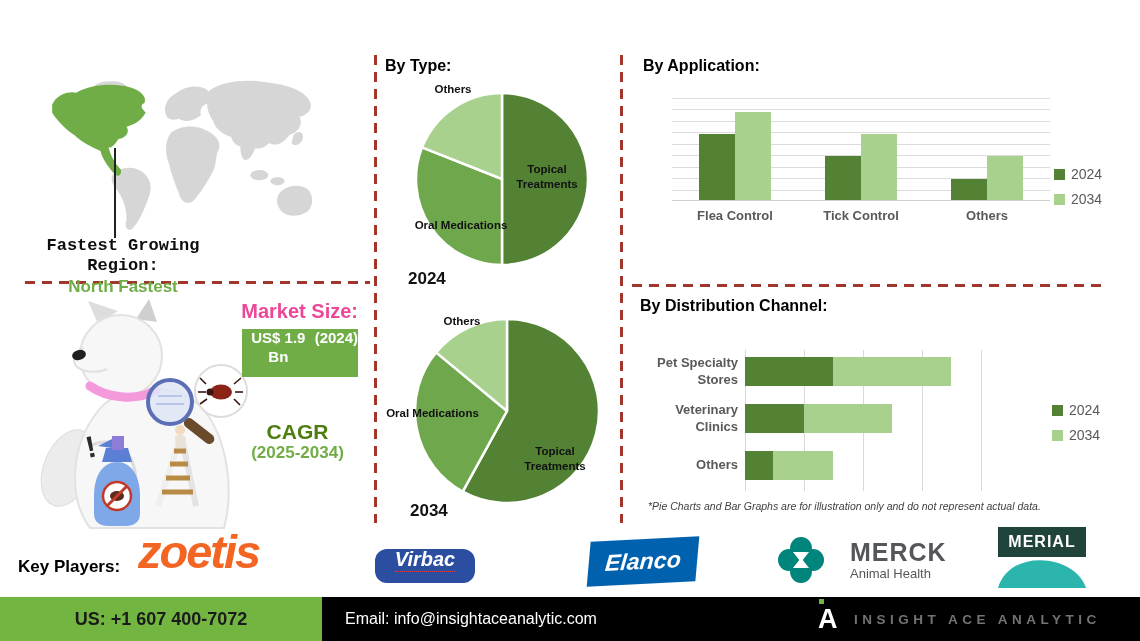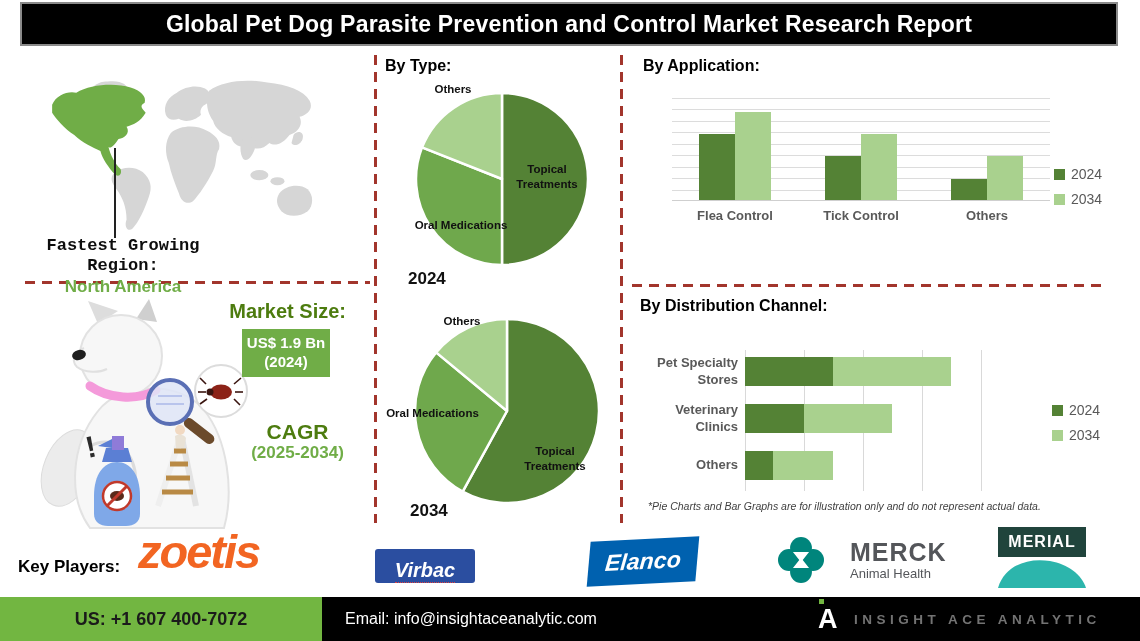--- a/index.html
+++ b/index.html
@@ -20,24 +20,24 @@
 
   
   .map-wrap{position:absolute;left:30px;top:74px;width:342px;height:160px;}
   .map-pointer{position:absolute;left:114px;top:148px;width:2px;height:90px;background:#222;}
   .region-block{position:absolute;left:8px;top:236px;width:230px;text-align:center;line-height:1.2;}
   .region-block .lbl{font-size:17px;font-weight:bold;color:#0d0d0d;font-family:Liberation Mono, monospace;}
   .region-block .val{font-size:17px;font-weight:bold;color:var(--accent,#70ad47);}
 
   .dog-wrap{position:absolute;left:28px;top:296px;width:232px;height:238px;}
 
-  .ms-label{position:absolute;left:228px;top:300px;width:118px;text-align:right;
-            font-size:20px;font-weight:bold;color:#4d7c0f;}
-  .ms-badge{position:absolute;left:242px;top:329px;width:88px;height:48px;background:var(--accent,#70ad47);
-            color:#fff;font-weight:bold;font-size:15px;text-align:center;display:flex;flex-direction:column;
+  .ms-label{position:absolute;left:240px;top:300px;width:118px;text-align:right;
+            font-size:20px;font-weight:bold;color:#ec4899;}
+  .ms-badge{position:absolute;left:242px;top:329px;width:116px;height:48px;background:var(--accent,#70ad47);
+            color:#fff;font-weight:bold;font-size:15px;text-align:center;display:flex;flex-direction:row;
             justify-content:center;line-height:1.25;}
   .cagr-label{position:absolute;left:242px;top:420px;width:111px;text-align:center;
               font-size:21px;font-weight:bold;color:#4d7c0f;}
   .cagr-period{position:absolute;left:236px;top:443px;width:123px;text-align:center;
                font-size:17px;font-weight:bold;color:var(--accent,#70ad47);}
   .cagr-badge{position:absolute;left:242px;top:466px;width:111px;height:29px;background:var(--accent,#70ad47);
               color:#fff;font-weight:bold;font-size:18px;text-align:center;line-height:29px;}
 
   
   .sec-title{position:absolute;font-size:16px;font-weight:bold;color:#000;}
@@ -72,21 +72,21 @@
   .seg{height:100%;}
 
   .footnote{position:absolute;left:648px;top:500px;width:462px;font-size:10.5px;font-style:italic;
             color:#3f3f3f;}
 
   
   .kp-label{position:absolute;left:18px;top:557px;font-size:17px;font-weight:bold;color:#000;}
   .logo-zoetis{position:absolute;left:138px;top:524px;font-size:47px;font-weight:bold;font-style:italic;
                letter-spacing:-2px;color:var(--zoetis,#f26522);}
   .logo-virbac{position:absolute;left:375px;top:549px;width:100px;height:34px;background:var(--virbac,#2b4ea0);
-               border-radius:3px;display:flex;flex-direction:column;align-items:center;justify-content:flex-end;}
+               border-radius:12px;display:flex;flex-direction:column;align-items:center;justify-content:flex-start;}
   .logo-virbac .t{color:#fff;font-size:20px;font-weight:bold;font-style:italic;line-height:1;
                   border-bottom:1px dotted #e04040;padding-bottom:2px;}
   .logo-elanco{position:absolute;left:589px;top:539px;width:108px;height:45px;background:var(--elanco,#0061af);
                transform:skewX(-8deg) rotate(-3deg);display:flex;align-items:center;justify-content:center;}
   .logo-elanco .t{color:#fff;font-size:23px;font-weight:bold;font-style:italic;}
   .logo-merck{position:absolute;left:778px;top:537px;display:flex;align-items:center;gap:26px;}
   .logo-merck .col .m{font-size:25px;font-weight:bold;color:#54565a;letter-spacing:1px;line-height:1.05;}
   .logo-merck .col .s{font-size:13px;color:#54565a;}
   .logo-merial{position:absolute;left:998px;top:527px;width:88px;}
   .logo-merial .hd{height:30px;background:var(--merialdark,#20443c);color:#fff;font-weight:bold;
@@ -102,23 +102,20 @@
   .brand-a{position:relative;width:24px;height:30px;color:#fff;font-size:27px;font-weight:bold;line-height:30px;}
   .brand-a::before{content:"";position:absolute;left:1px;top:-5px;width:5px;height:5px;
                    background:var(--fgreen,#72b641);}
   .brand-name{color:#737373;font-size:13.5px;font-weight:bold;letter-spacing:4.5px;white-space:nowrap;}
 </style>
 </head>
 <body>
 
 <div class="canvas">
 
-  <div class="title-bar">
-    <span>Global Pet Dog Parasite Prevention and Control Market Research Report</span>
-  </div>
 
   <div class="dash-h" style="left:25px;top:281px;width:345px;"></div>
   <div class="dash-v" style="left:374px;top:55px;height:468px;"></div>
   <div class="dash-v" style="left:620px;top:55px;height:468px;"></div>
   <div class="dash-h" style="left:632px;top:284px;width:476px;"></div>
 
   <div class="map-wrap">
     <svg viewBox="0 0 340 158" width="342" height="160">
       <g fill="var(--mapgray,#d6d6d6)" stroke="none">
         <path d="M60 22 C58 13 67 7 77 7 C89 5 99 10 96 16 C92 22 84 20 80 25 C72 29 63 29 60 22 Z"></path>
@@ -132,21 +129,21 @@
         <ellipse cx="246" cy="106" rx="7" ry="4"></ellipse>
         <path d="M248 118 C254 110 268 108 276 114 C282 120 282 130 276 136 C268 142 256 142 250 136 C245 130 244 124 248 118 Z"></path>
       </g>
       <path fill="var(--accent,#70ad47)" d="M22 30 C26 20 38 16 46 18 C60 10 84 8 100 13 C110 16 116 22 114 28 C108 31 112 34 115 38 C110 47 102 50 96 52 C100 58 94 64 88 64 C84 70 80 74 78 72 C80 80 84 88 90 94 C92 99 88 103 84 99 C78 92 72 84 70 76 C62 72 52 68 44 60 C34 54 26 44 22 38 Z"></path>
     </svg>
   </div>
   <div class="map-pointer"></div>
 
   <div class="region-block">
     <div class="lbl">Fastest Growing Region:</div>
-    <div class="val">North America</div>
+    <div class="val">North Fastest</div>
   </div>
 
   <div class="dog-wrap">
     <svg viewBox="0 0 232 238" width="232" height="238">
       <ellipse cx="40" cy="172" rx="24" ry="40" fill="#ececec" stroke="#dcdcdc" transform="rotate(22 40 172)"></ellipse>
       <path d="M62 232 C40 202 42 150 70 115 C92 86 152 84 176 114 C200 144 206 196 196 232 Z" fill="#f7f7f7" stroke="#e2e2e2" stroke-width="2"></path>
       <path d="M62 150 C82 140 102 150 107 175 C110 196 96 216 76 222" fill="none" stroke="#dcdcdc" stroke-width="3"></path>
       <path d="M70 28 L60 5 L90 15 Z" fill="#dddddd"></path>
       <path d="M108 23 L121 3 L129 26 Z" fill="#cfcfcf"></path>
       <circle cx="93" cy="60" r="41" fill="#f7f7f7" stroke="#e2e2e2" stroke-width="2"></circle>

